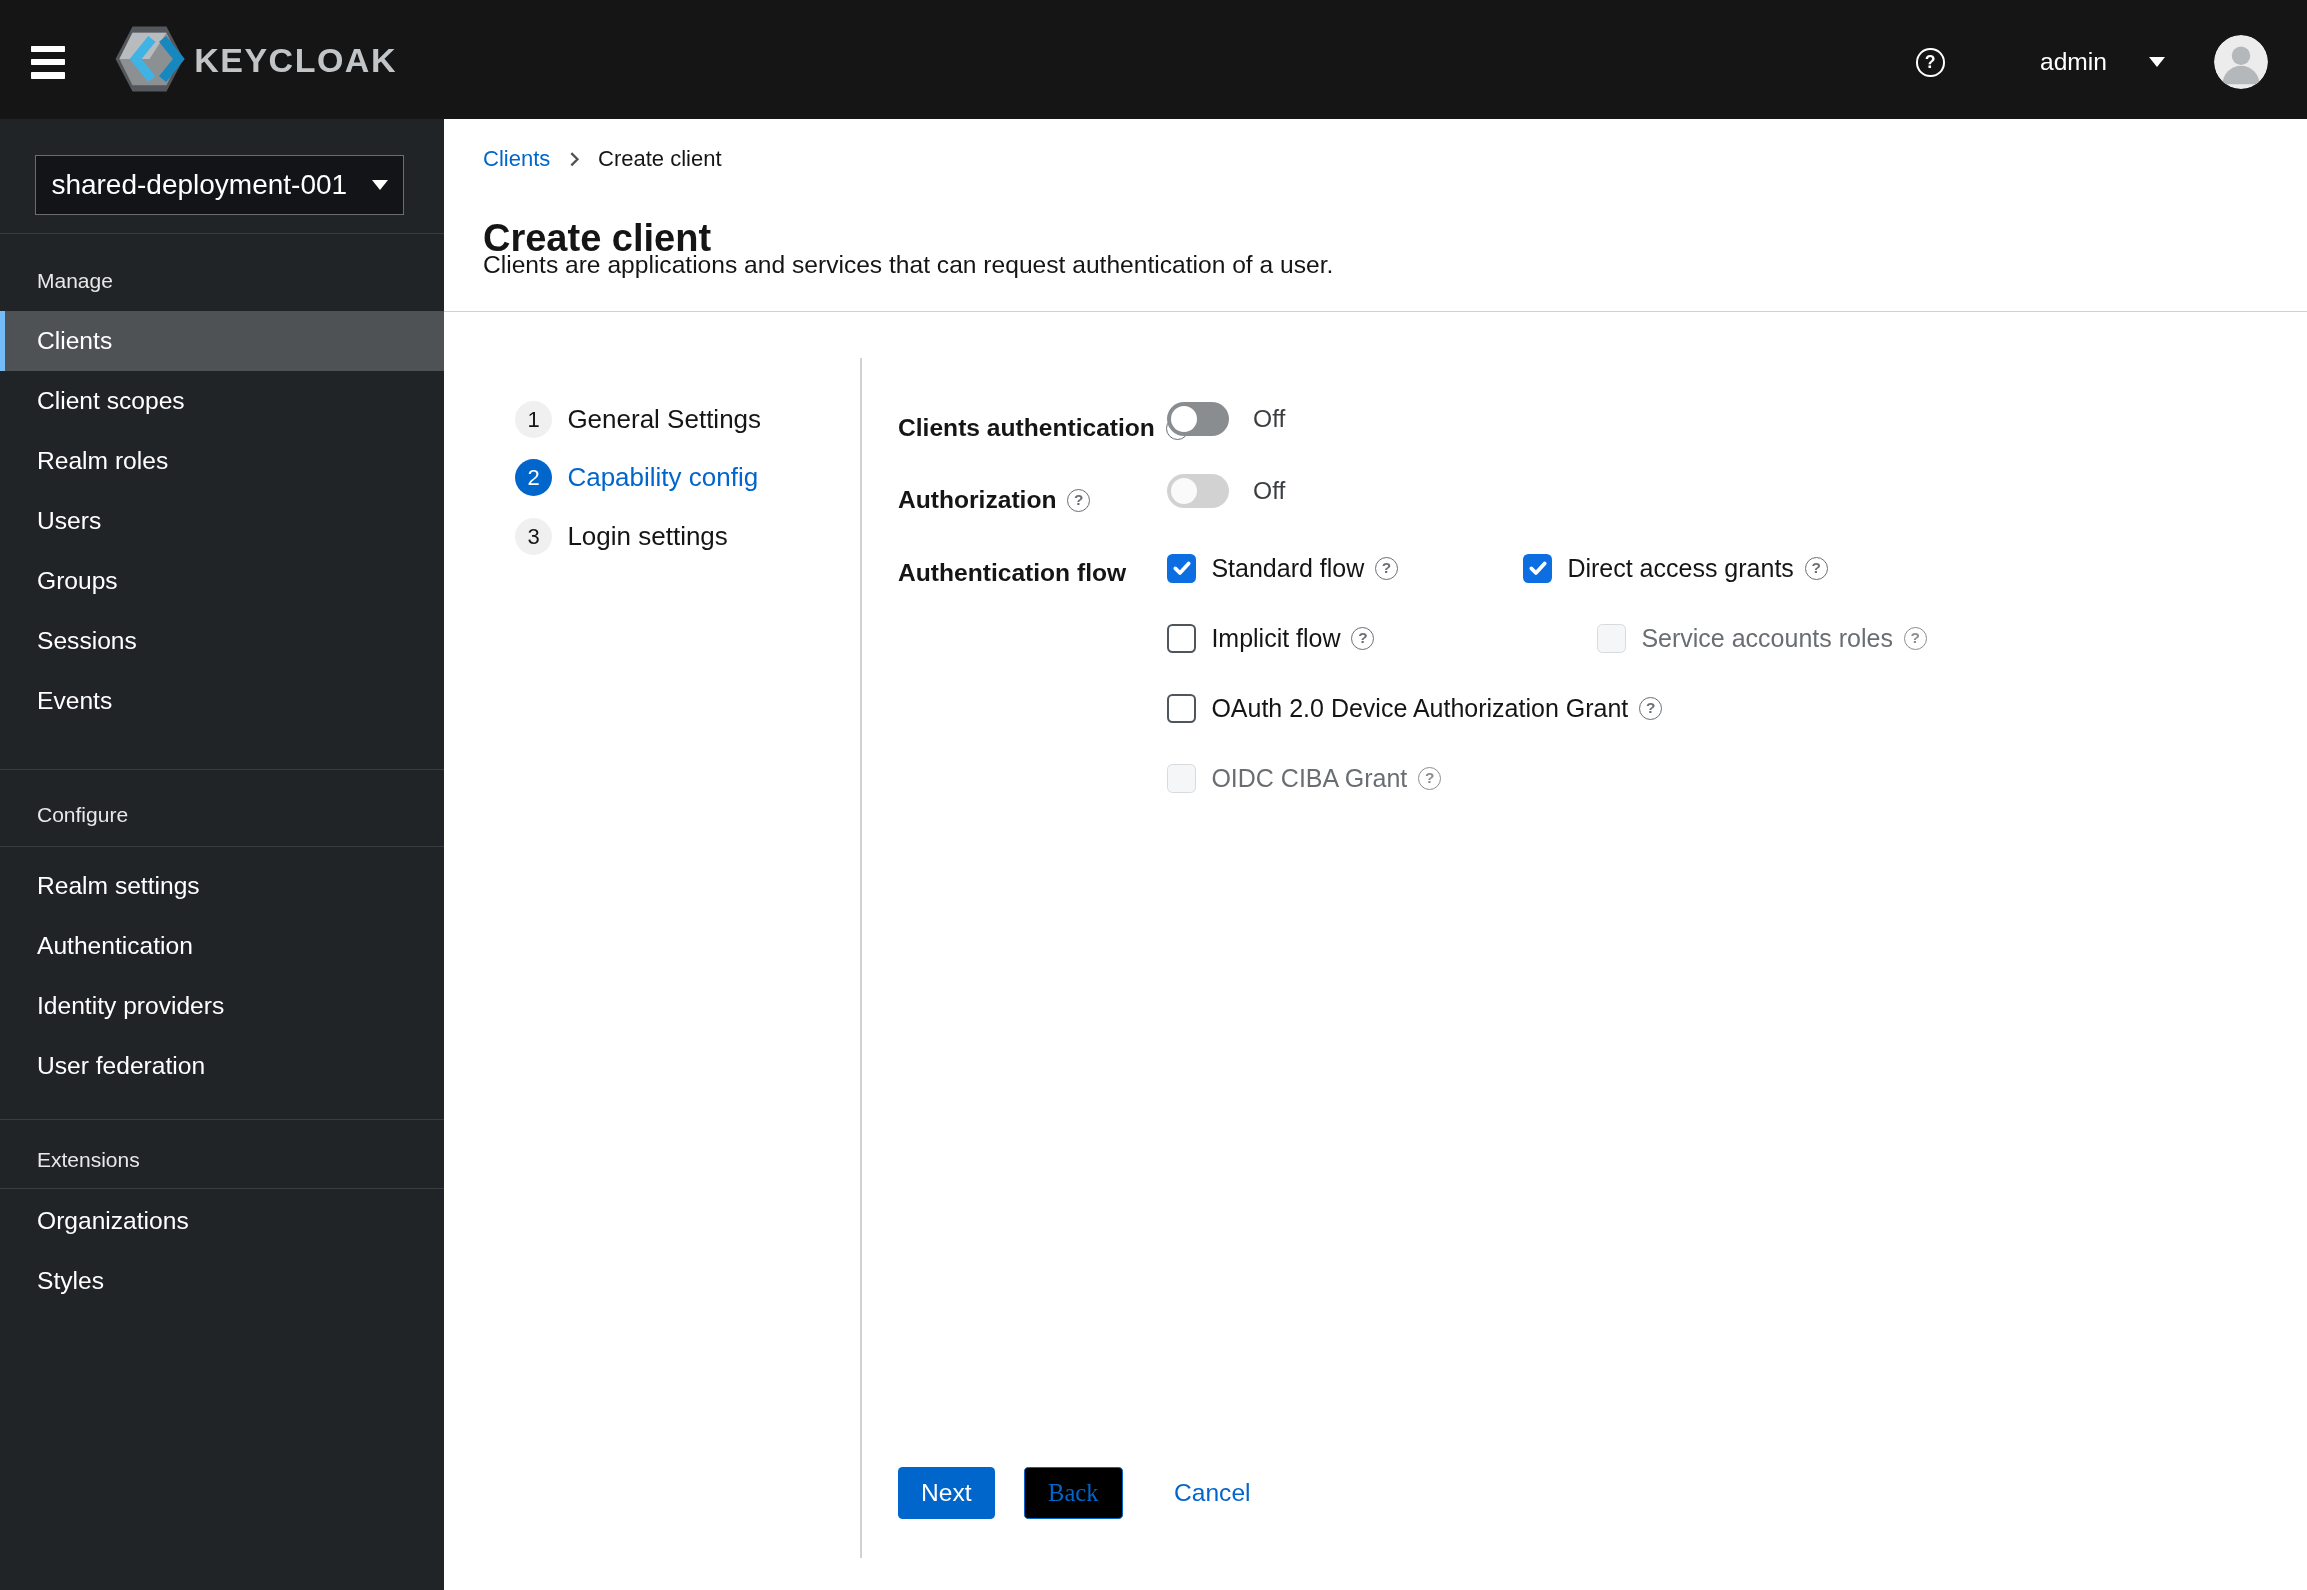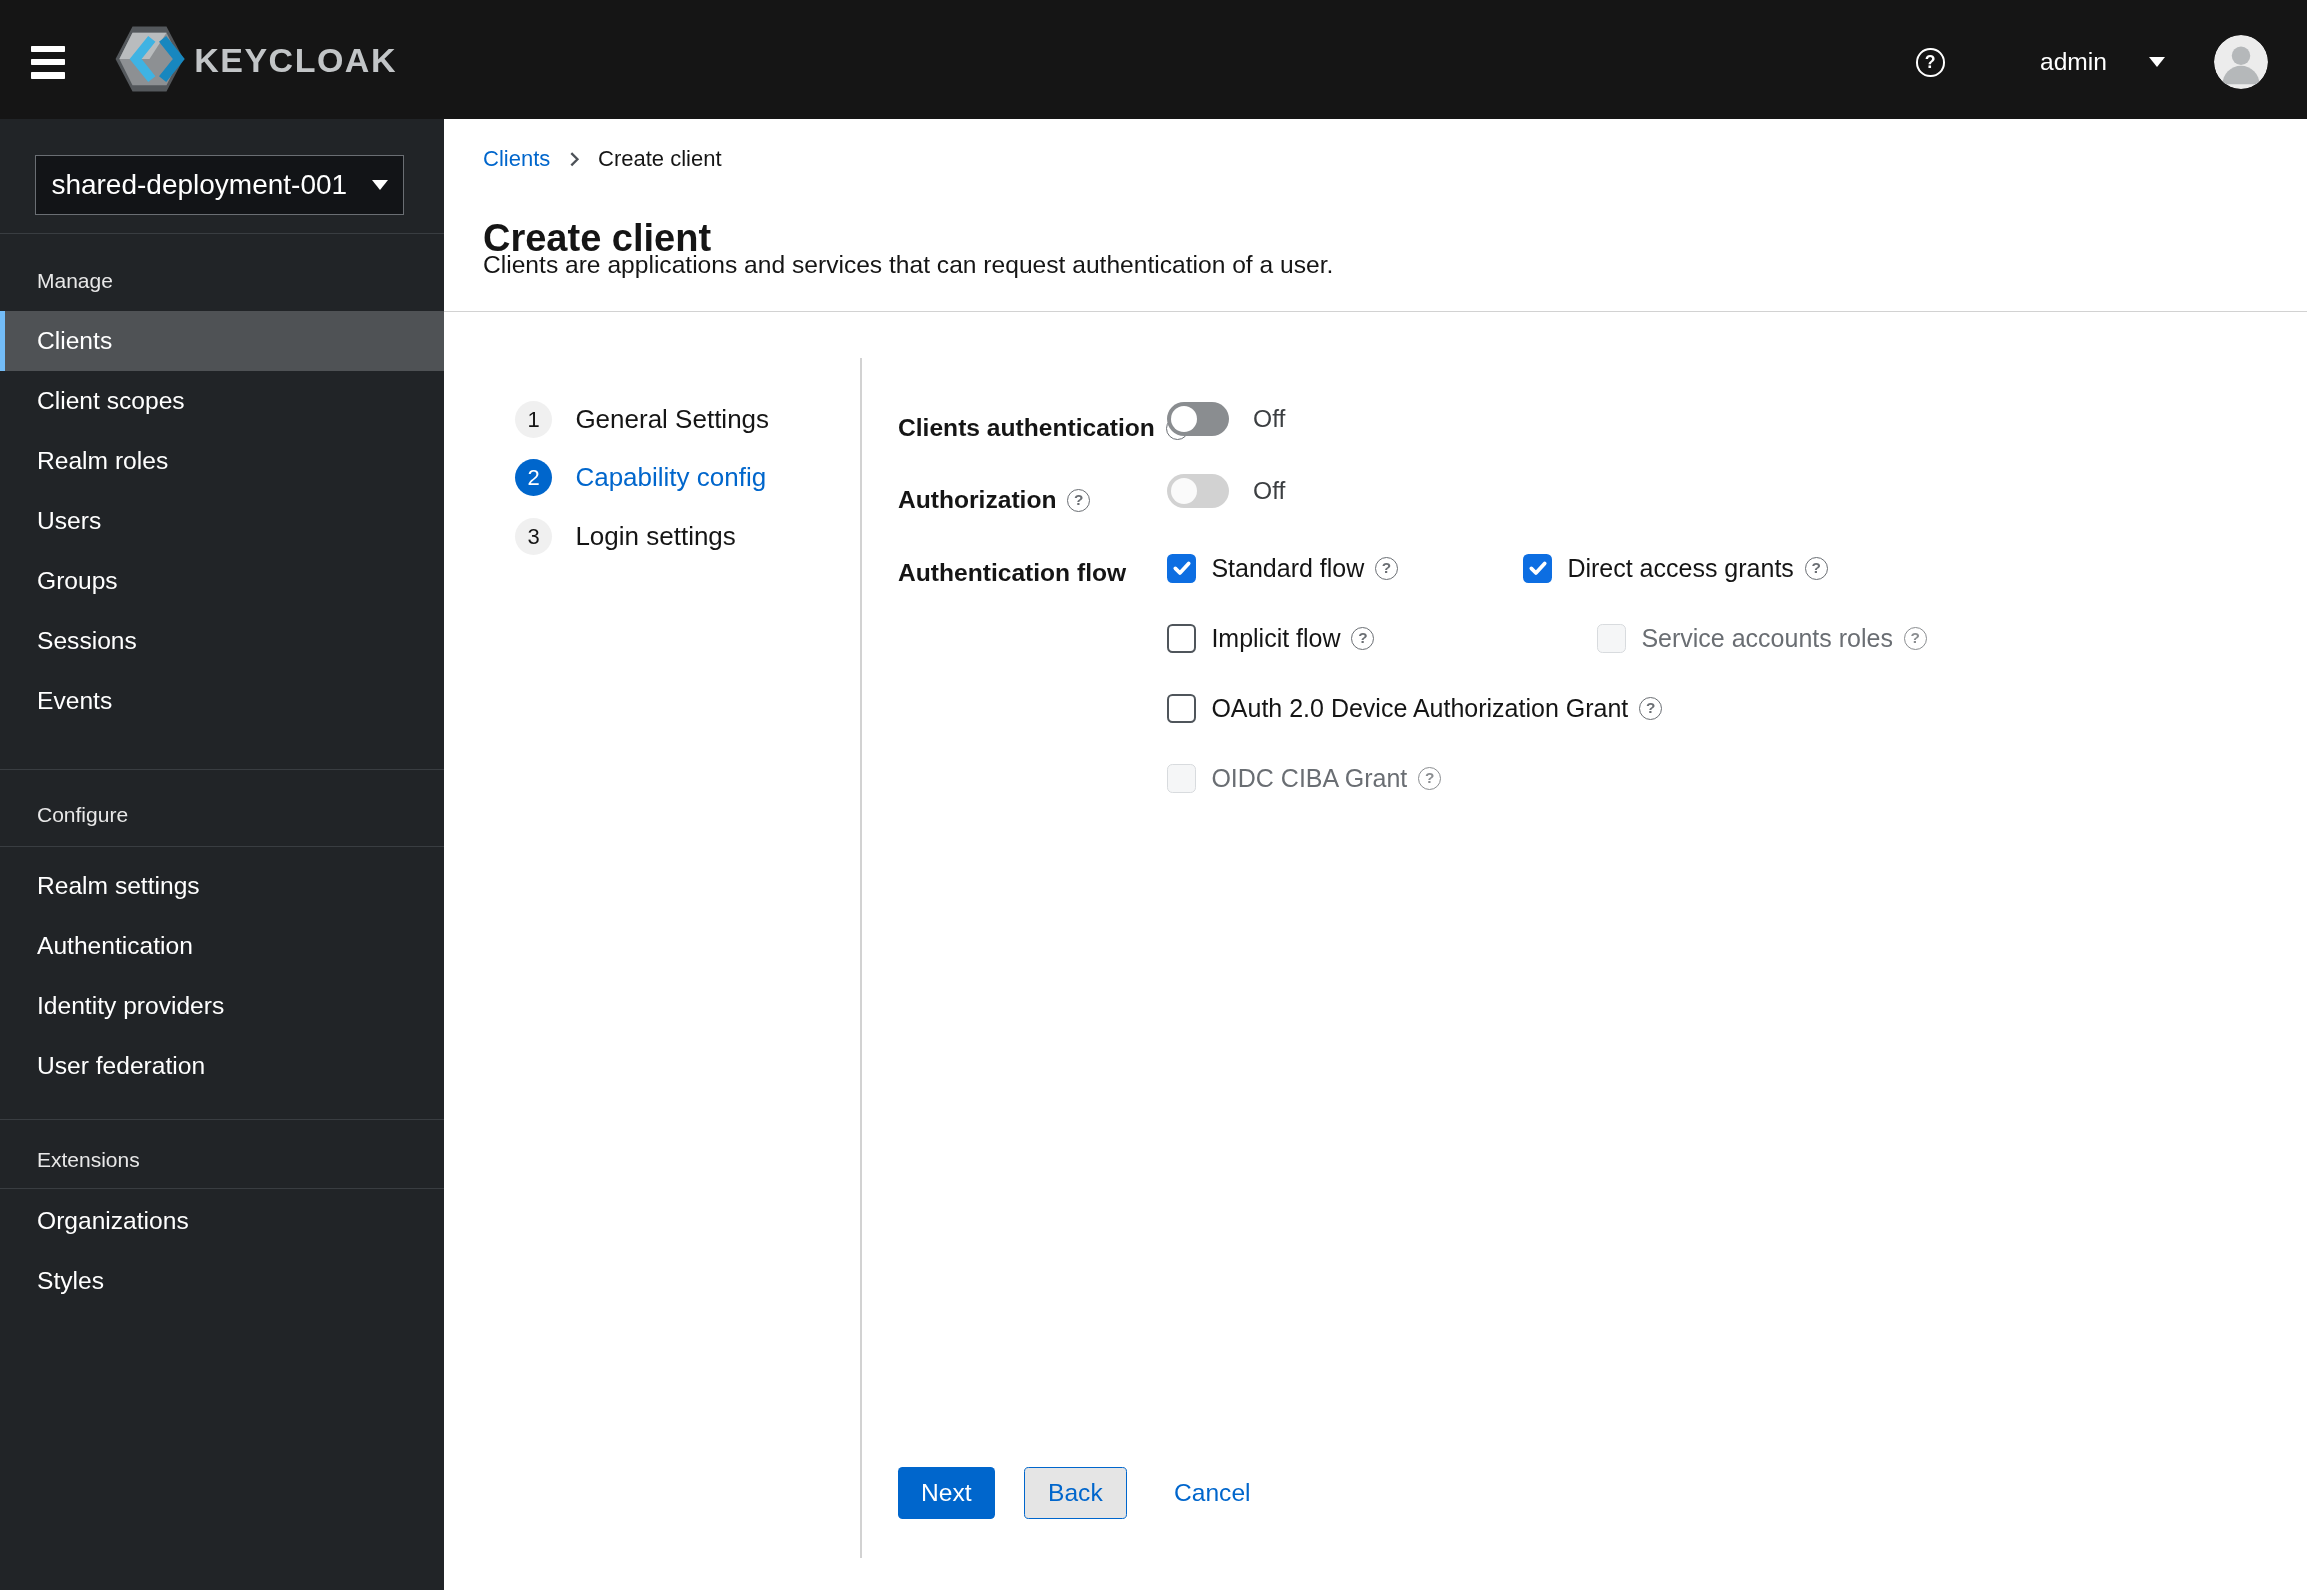--- a/index.html
+++ b/index.html
@@ -38,21 +38,21 @@
   .crumb-current{color:#151515;}
   .page-title{position:absolute;left:483px;top:192px;font-size:38px;font-weight:700;color:#151515;}
   .page-subtitle{position:absolute;left:483px;top:251px;font-size:24.6px;color:#151515;}
   .hdiv{position:absolute;left:444px;top:311px;width:1863px;height:0;border-top:1.5px solid #d2d2d2;}
   .vdiv{position:absolute;left:860px;top:358px;width:1.5px;height:1200px;background:#d2d2d2;}
 
   
   .step{position:absolute;left:515px;display:flex;align-items:center;cursor:pointer;background:none;border:none;padding:0;}
   .step .circ{width:37px;height:37px;border-radius:50%;background:#f0f0f0;color:#151515;font-size:22px;
               display:flex;align-items:center;justify-content:center;margin-right:15.4px;flex:none;}
-  .step .slabel{font-size:26px;color:#151515;font-family:inherit;margin-left:8px;}
+  .step .slabel{font-size:26px;color:#151515;font-family:inherit;}
   .step.current .circ{background:#0066cc;color:#fff;}
   .step.current .slabel{color:#0066cc;}
 
   
   .frow-label{position:absolute;left:898px;height:34px;display:flex;align-items:center;font-size:24.6px;font-weight:700;color:#151515;}
   .help-q{margin-left:10.8px;width:23px;height:23px;border:1.5px solid #6a6e73;border-radius:50%;color:#6a6e73;
           font-size:15.4px;font-weight:700;display:inline-flex;align-items:center;justify-content:center;flex:none;cursor:pointer;}
   .switch{position:absolute;left:1167px;width:62px;height:34px;border-radius:17px;background:#8a8d90;cursor:pointer;}
   .switch .knob{position:absolute;left:3.8px;top:3.8px;width:26px;height:26px;border-radius:50%;background:#fff;}
   .switch.disabled{background:#d2d2d2;cursor:default;}
@@ -64,21 +64,21 @@
   .cb.checked{background:#0d6ee2;border:none;display:flex;align-items:center;justify-content:center;}
   .cb.disabled{background:#f5f6f7;border:1.5px solid #d8dbde;cursor:default;}
   .opt-label{font-size:25px;color:#151515;}
   .opt.disabled .opt-label{color:#6a6e73;}
   .opt.disabled .help-q{border-color:#8a8d90;color:#8a8d90;}
 
   
   .btn{position:absolute;top:1467px;height:52px;border-radius:4.6px;font-size:24.6px;font-family:inherit;
        display:flex;align-items:center;justify-content:center;padding:0 23px;cursor:pointer;}
   .btn.primary{left:898px;background:#0066cc;color:#fff;border:none;}
-  .btn.secondary{left:1024px;background:#e5e5e5;color:#0066cc;border:1.5px solid #0066cc;}
+  .btn.secondary{left:1024px;background:#000000;color:#0066cc;border:1.5px solid #0066cc;font-family:Liberation Serif, serif;}
   .link-btn{position:absolute;left:1174px;top:1467px;height:52px;display:flex;align-items:center;
             color:#0066cc;font-size:24.6px;background:none;border:none;cursor:pointer;font-family:Liberation Sans, sans-serif;padding:0;}
 </style>
 </head>
 <body>
 
 <div class="app">
 
   <header class="masthead">
     <button class="hamburger">

